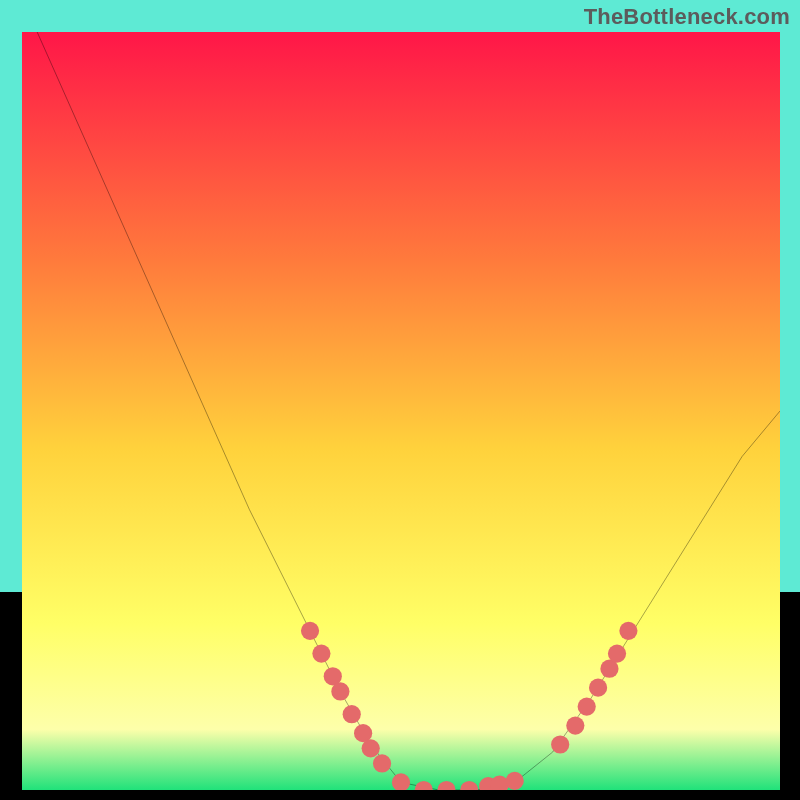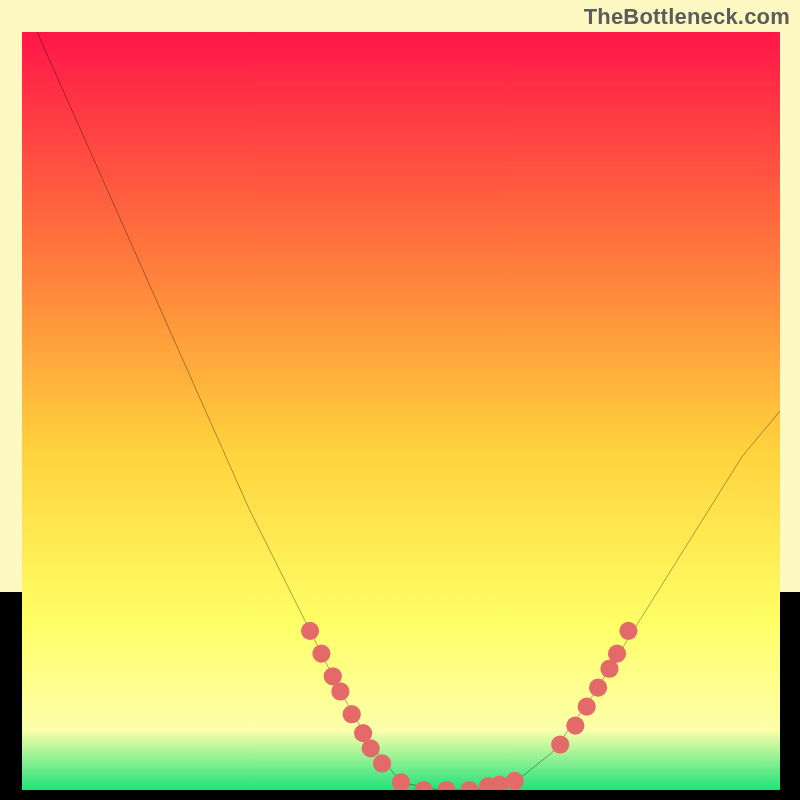--- a/index.html
+++ b/index.html
@@ -8,21 +8,21 @@
     width: 800px;
     height: 800px;
     background: #000;
     overflow: hidden;
     font-family: Arial, Helvetica, sans-serif;
   }
   .stage {
     position: relative;
     width: 800px;
     height: 592px;
-    background: #fef9c3;
+    background: #5eead4;
   }
   .watermark {
     position: absolute;
     top: 4px;
     right: 10px;
     color: #5c5c5c;
     font-size: 22px;
     font-weight: 600;
     letter-spacing: 0.2px;
     user-select: none;

